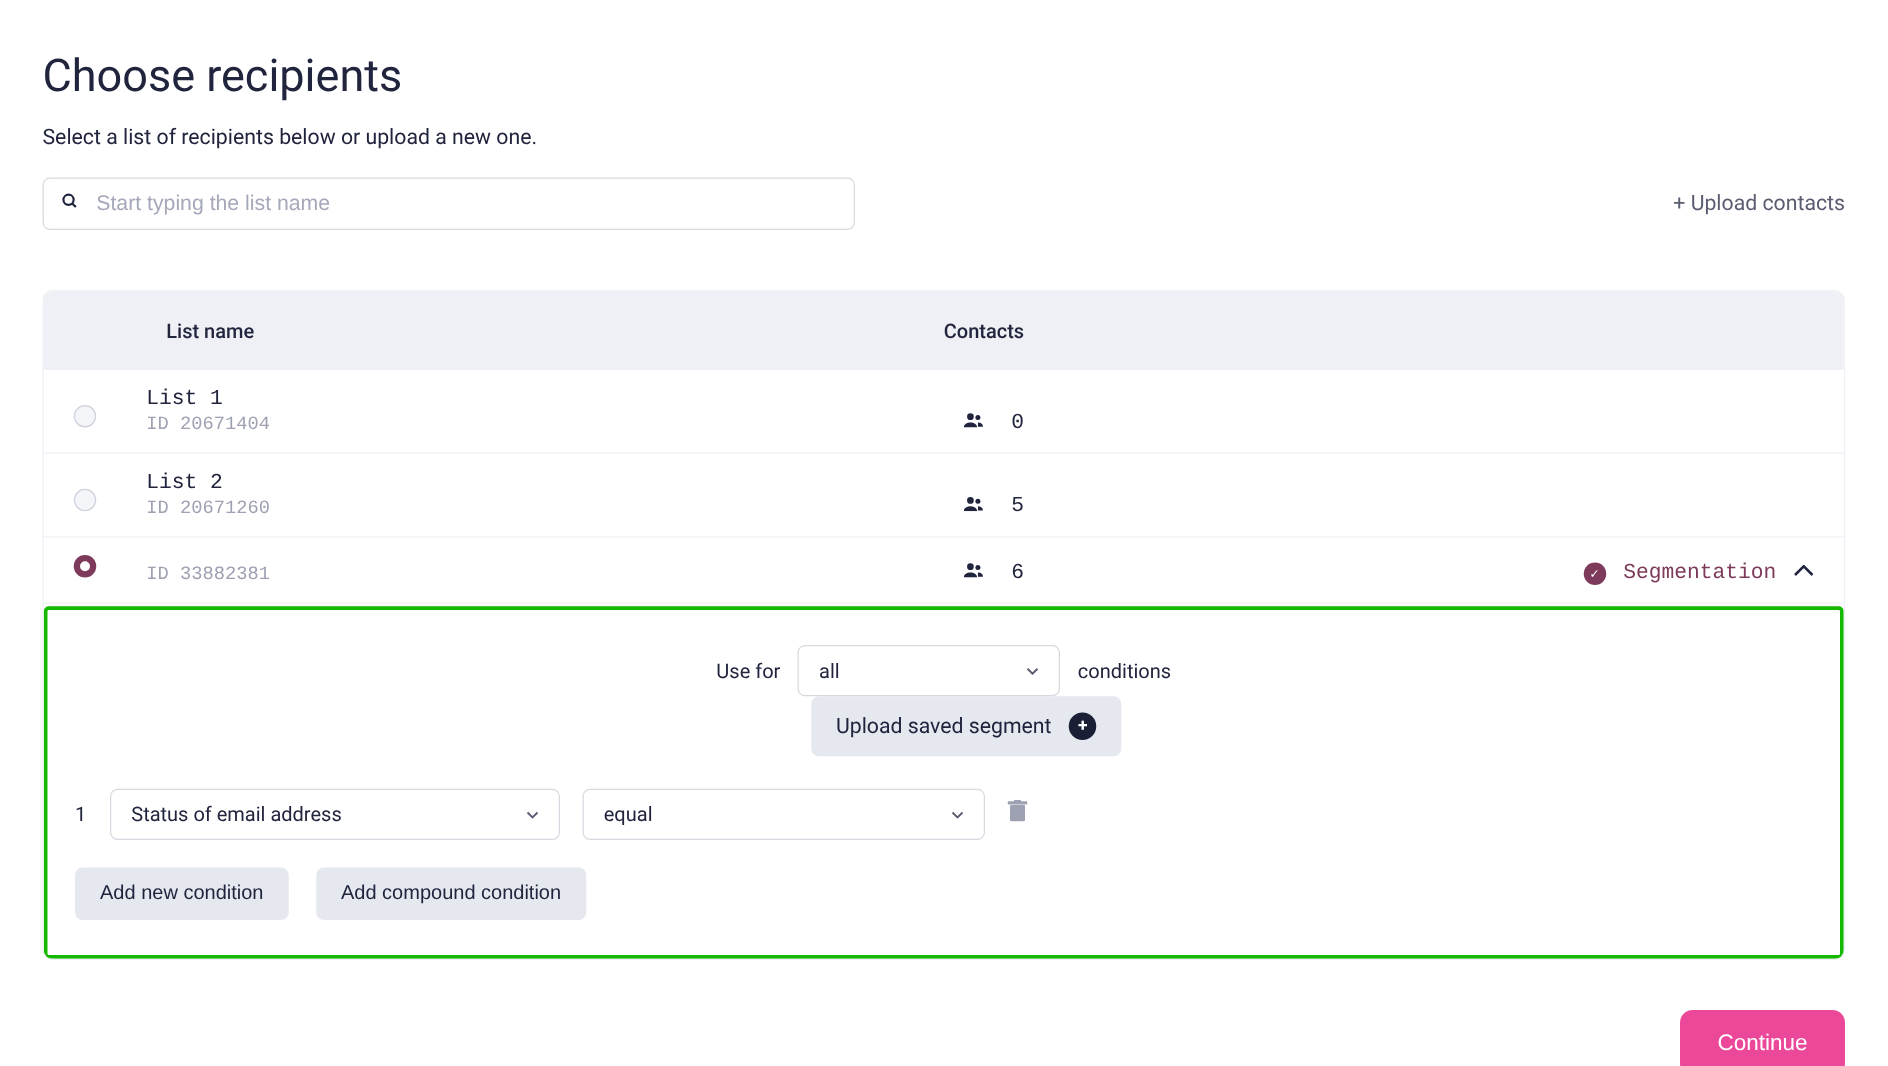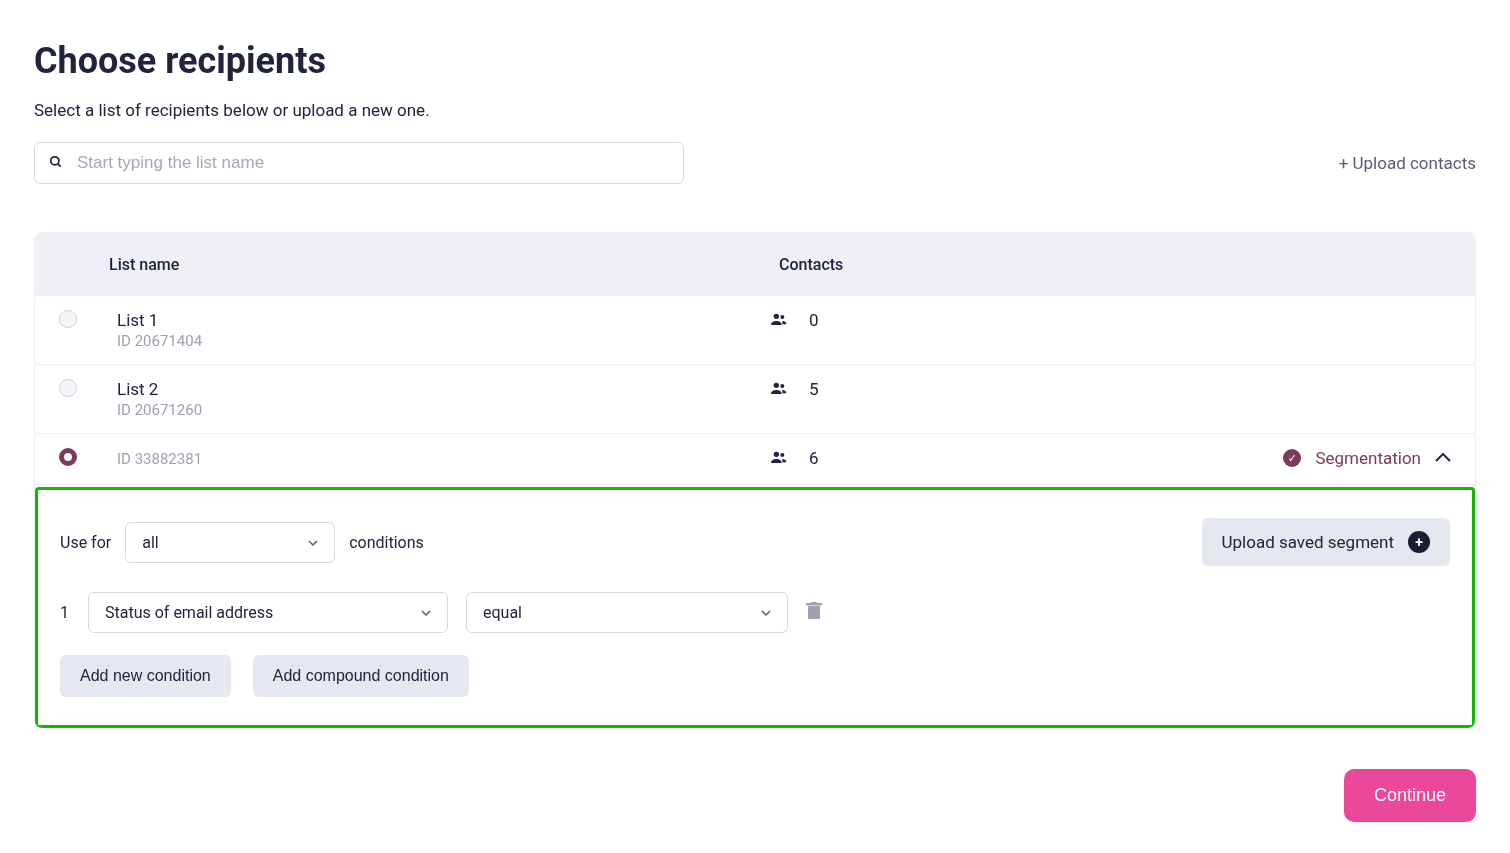--- a/index.html
+++ b/index.html
@@ -4,21 +4,21 @@
 <style>
   * { box-sizing: border-box; margin: 0; padding: 0; }
   body {
     font-family: -apple-system, BlinkMacSystemFont, "Segoe UI", Roboto, sans-serif;
     background: #fff;
     color: #21243d;
     padding: 40px 34px;
   }
   h1 {
     font-size: 36px;
-    font-weight: 700;
+    font-weight: 400;
     color: #21243d;
     margin-bottom: 18px;
   }
   .subtitle {
     font-size: 17px;
     color: #21243d;
     margin-bottom: 22px;
   }
   .search-row {
     display: flex;
@@ -51,35 +51,36 @@
     cursor: pointer;
   }
   .table {
     border: 1px solid #eef0f5;
     border-radius: 8px;
     overflow: hidden;
   }
   .thead {
     display: flex;
     background: #eef0f5;
-    padding: 22px 16px;
+    padding: 22px 40px;
     font-size: 16px;
     color: #21243d;
     font-weight: 500;
   }
   .col-radio { width: 58px; flex-shrink: 0; }
   .col-name { flex: 1; }
   .col-contacts { width: 460px; flex-shrink: 0; display: flex; align-items: center; gap: 22px; }
   .col-seg { width: 220px; flex-shrink: 0; display: flex; align-items: center; justify-content: flex-end; gap: 14px; }
   .row {
     display: flex;
-    align-items: flex-start;
+    align-items: flex-end;
     padding: 14px 24px;
     border-bottom: 1px solid #eef0f5;
     font-size: 17px;
+    font-family: Liberation Mono, monospace;
   }
   .row:last-of-type { border-bottom: none; }
   .radio {
     width: 18px; height: 18px; border-radius: 50%;
     border: 1px solid #d0d2dd; background: #f4f5f9;
     display: inline-block;
   }
   .radio.selected {
     border: 5px solid #7d3a5a;
     background: #fff;
@@ -100,20 +101,21 @@
     border-radius: 4px;
     padding: 28px 22px;
     margin-top: 2px;
     background: #fff;
   }
   .seg-top {
     display: flex;
     justify-content: space-between;
     align-items: center;
     margin-bottom: 26px;
+    flex-direction: column;
   }
   .seg-top-left {
     display: flex;
     align-items: center;
     gap: 14px;
     font-size: 16px;
     color: #21243d;
   }
   .select {
     display: flex;

